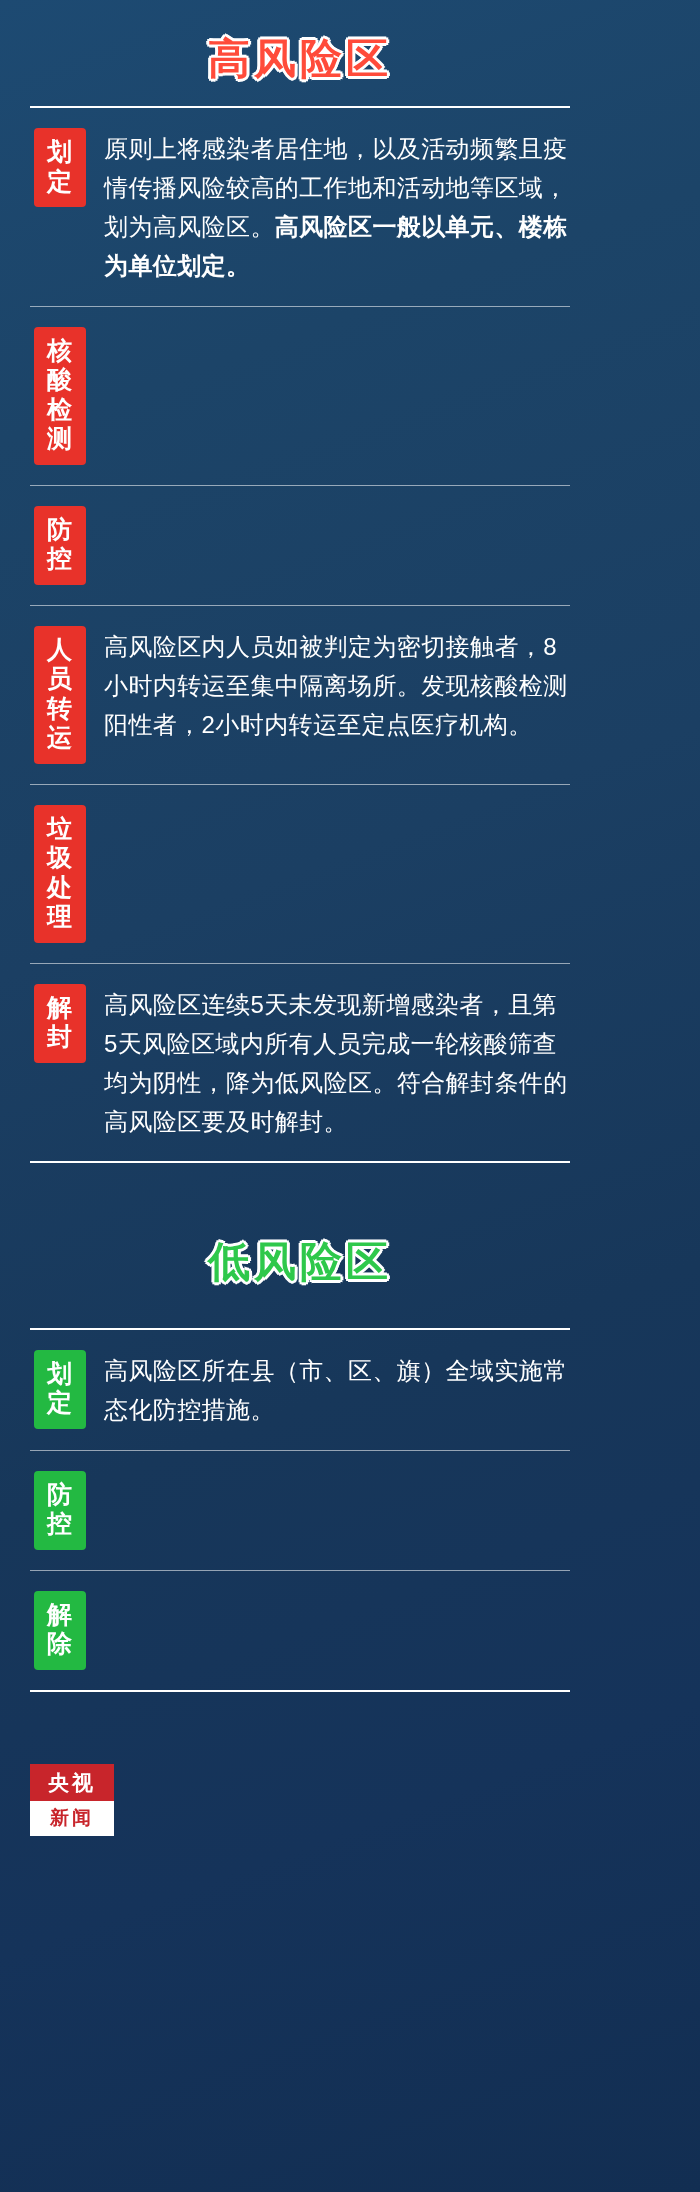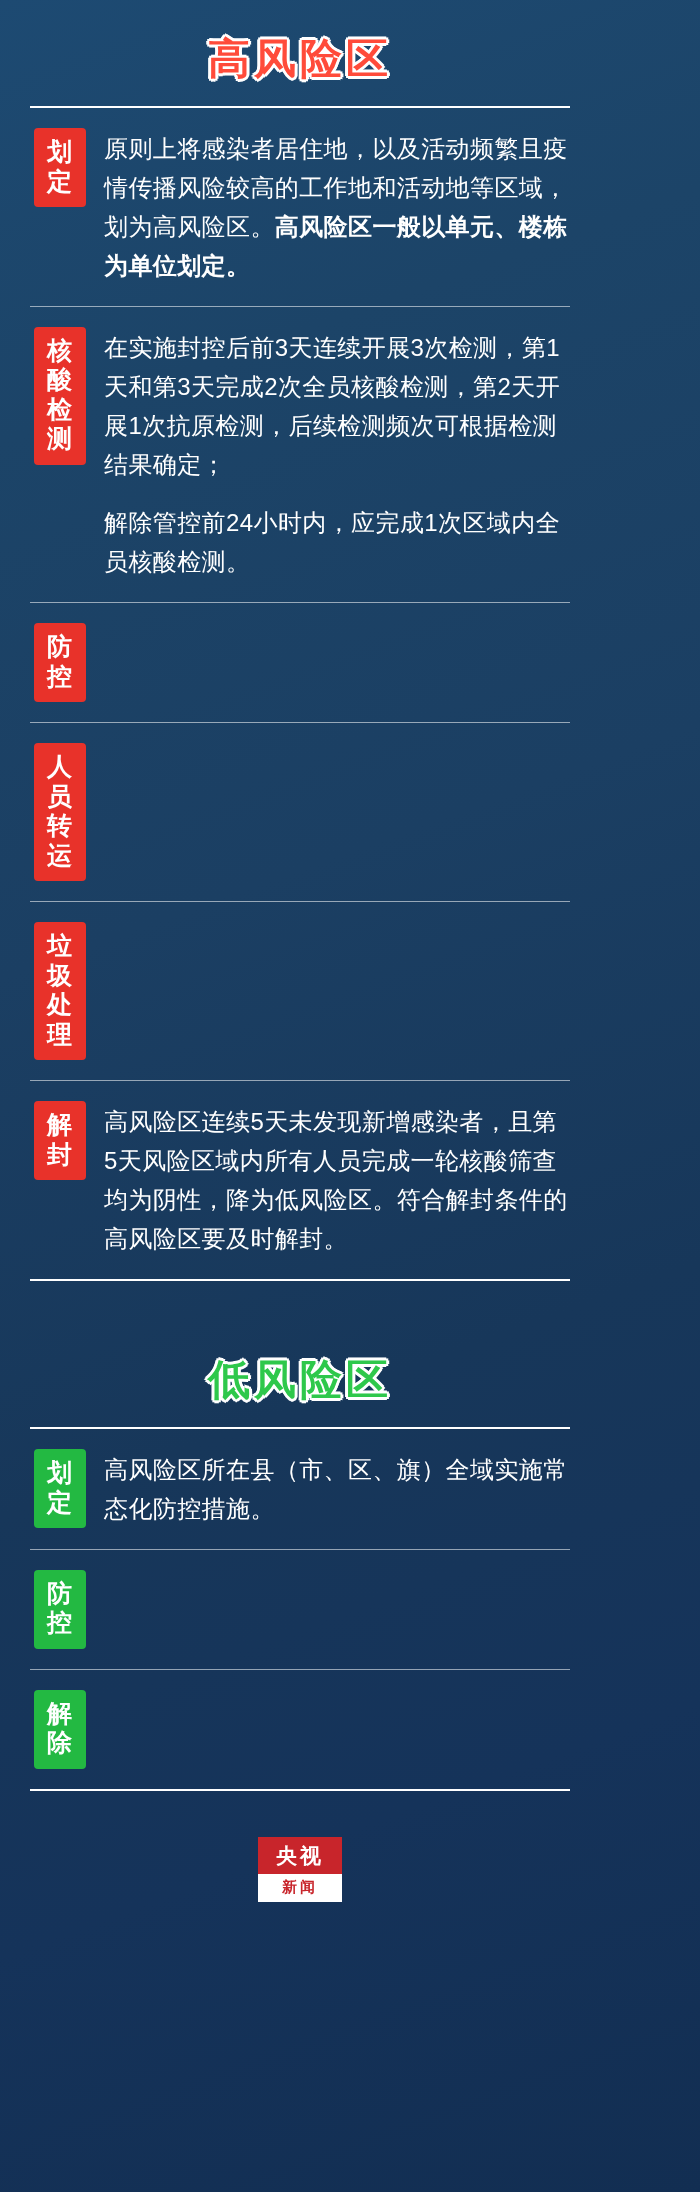--- a/index.html
+++ b/index.html
@@ -39,21 +39,21 @@
       -2px  2px 0 #ffffff,
        2px  2px 0 #ffffff,
       -3px  0   0 #ffffff,
        3px  0   0 #ffffff,
        0   -3px 0 #ffffff,
        0    3px 0 #ffffff;
   }
   .title-low {
     color: #2ec84b;
     padding-top: 40px;
-    padding-bottom: 22px;
+    padding-bottom: 40px;
     text-shadow:
       -2px -2px 0 #ffffff,
        2px -2px 0 #ffffff,
       -2px  2px 0 #ffffff,
        2px  2px 0 #ffffff,
       -3px  0   0 #ffffff,
        3px  0   0 #ffffff,
        0   -3px 0 #ffffff,
        0    3px 0 #ffffff;
   }
@@ -103,42 +103,41 @@
   .rule-body b { font-weight: bold; }
 
   
   .gap {
     height: 34px;
   }
 
   
   .footer {
     display: flex;
-    justify-content: center;
-    padding: 46px 0 44px 0;
+    padding: 72px 0 44px 0;
   }
   .logo {
     width: 84px;
   }
   .logo-top, .logo-bottom {
     display: block;
     text-align: center;
     font-weight: bold;
     letter-spacing: 3px;
   }
   .logo-top {
     background: #c8252b;
     color: #ffffff;
     font-size: 21px;
     padding: 5px 0 4px 0;
   }
   .logo-bottom {
     background: #ffffff;
     color: #c8252b;
-    font-size: 15px;
+    font-size: 19px;
     padding: 4px 0 5px 0;
   }
 </style>
 </head>
 <body>
 
 <div class="page">
 
   <div>
     <div class="section-title title-high">高风险区</div>
@@ -155,39 +154,38 @@
         </div>
       </div>
 
       <div class="rule-row">
         <div class="tag red">
           <span class="ch">核</span>
             <span class="ch">酸</span>
             <span class="ch">检</span>
             <span class="ch">测</span>
         </div>
-        <div class="rule-body">
-          <p>在实施封控后前3天连续开展3次检测，第1天和第3天完成2次全员核酸检测，第2天开展1次抗原检测，后续检测频次可根据检测结果确定；</p>
-          <p>解除管控前24小时内，应完成1次区域内全员核酸检测。</p>
-        </div>
       </div>
 
       <div class="rule-row">
         <div class="tag red">
           <span class="ch">防</span>
             <span class="ch">控</span>
         </div>
       </div>
 
       <div class="rule-row">
         <div class="tag red">
           <span class="ch">人</span>
             <span class="ch">员</span>
             <span class="ch">转</span>
             <span class="ch">运</span>
+        </div>
+        <div class="rule-body">
+          <p>高风险区内人员如被判定为密切接触者，8小时内转运至集中隔离场所。发现核酸检测阳性者，2小时内转运至定点医疗机构。</p>
         </div>
       </div>
 
       <div class="rule-row">
         <div class="tag red">
           <span class="ch">垃</span>
             <span class="ch">圾</span>
             <span class="ch">处</span>
             <span class="ch">理</span>
         </div>

